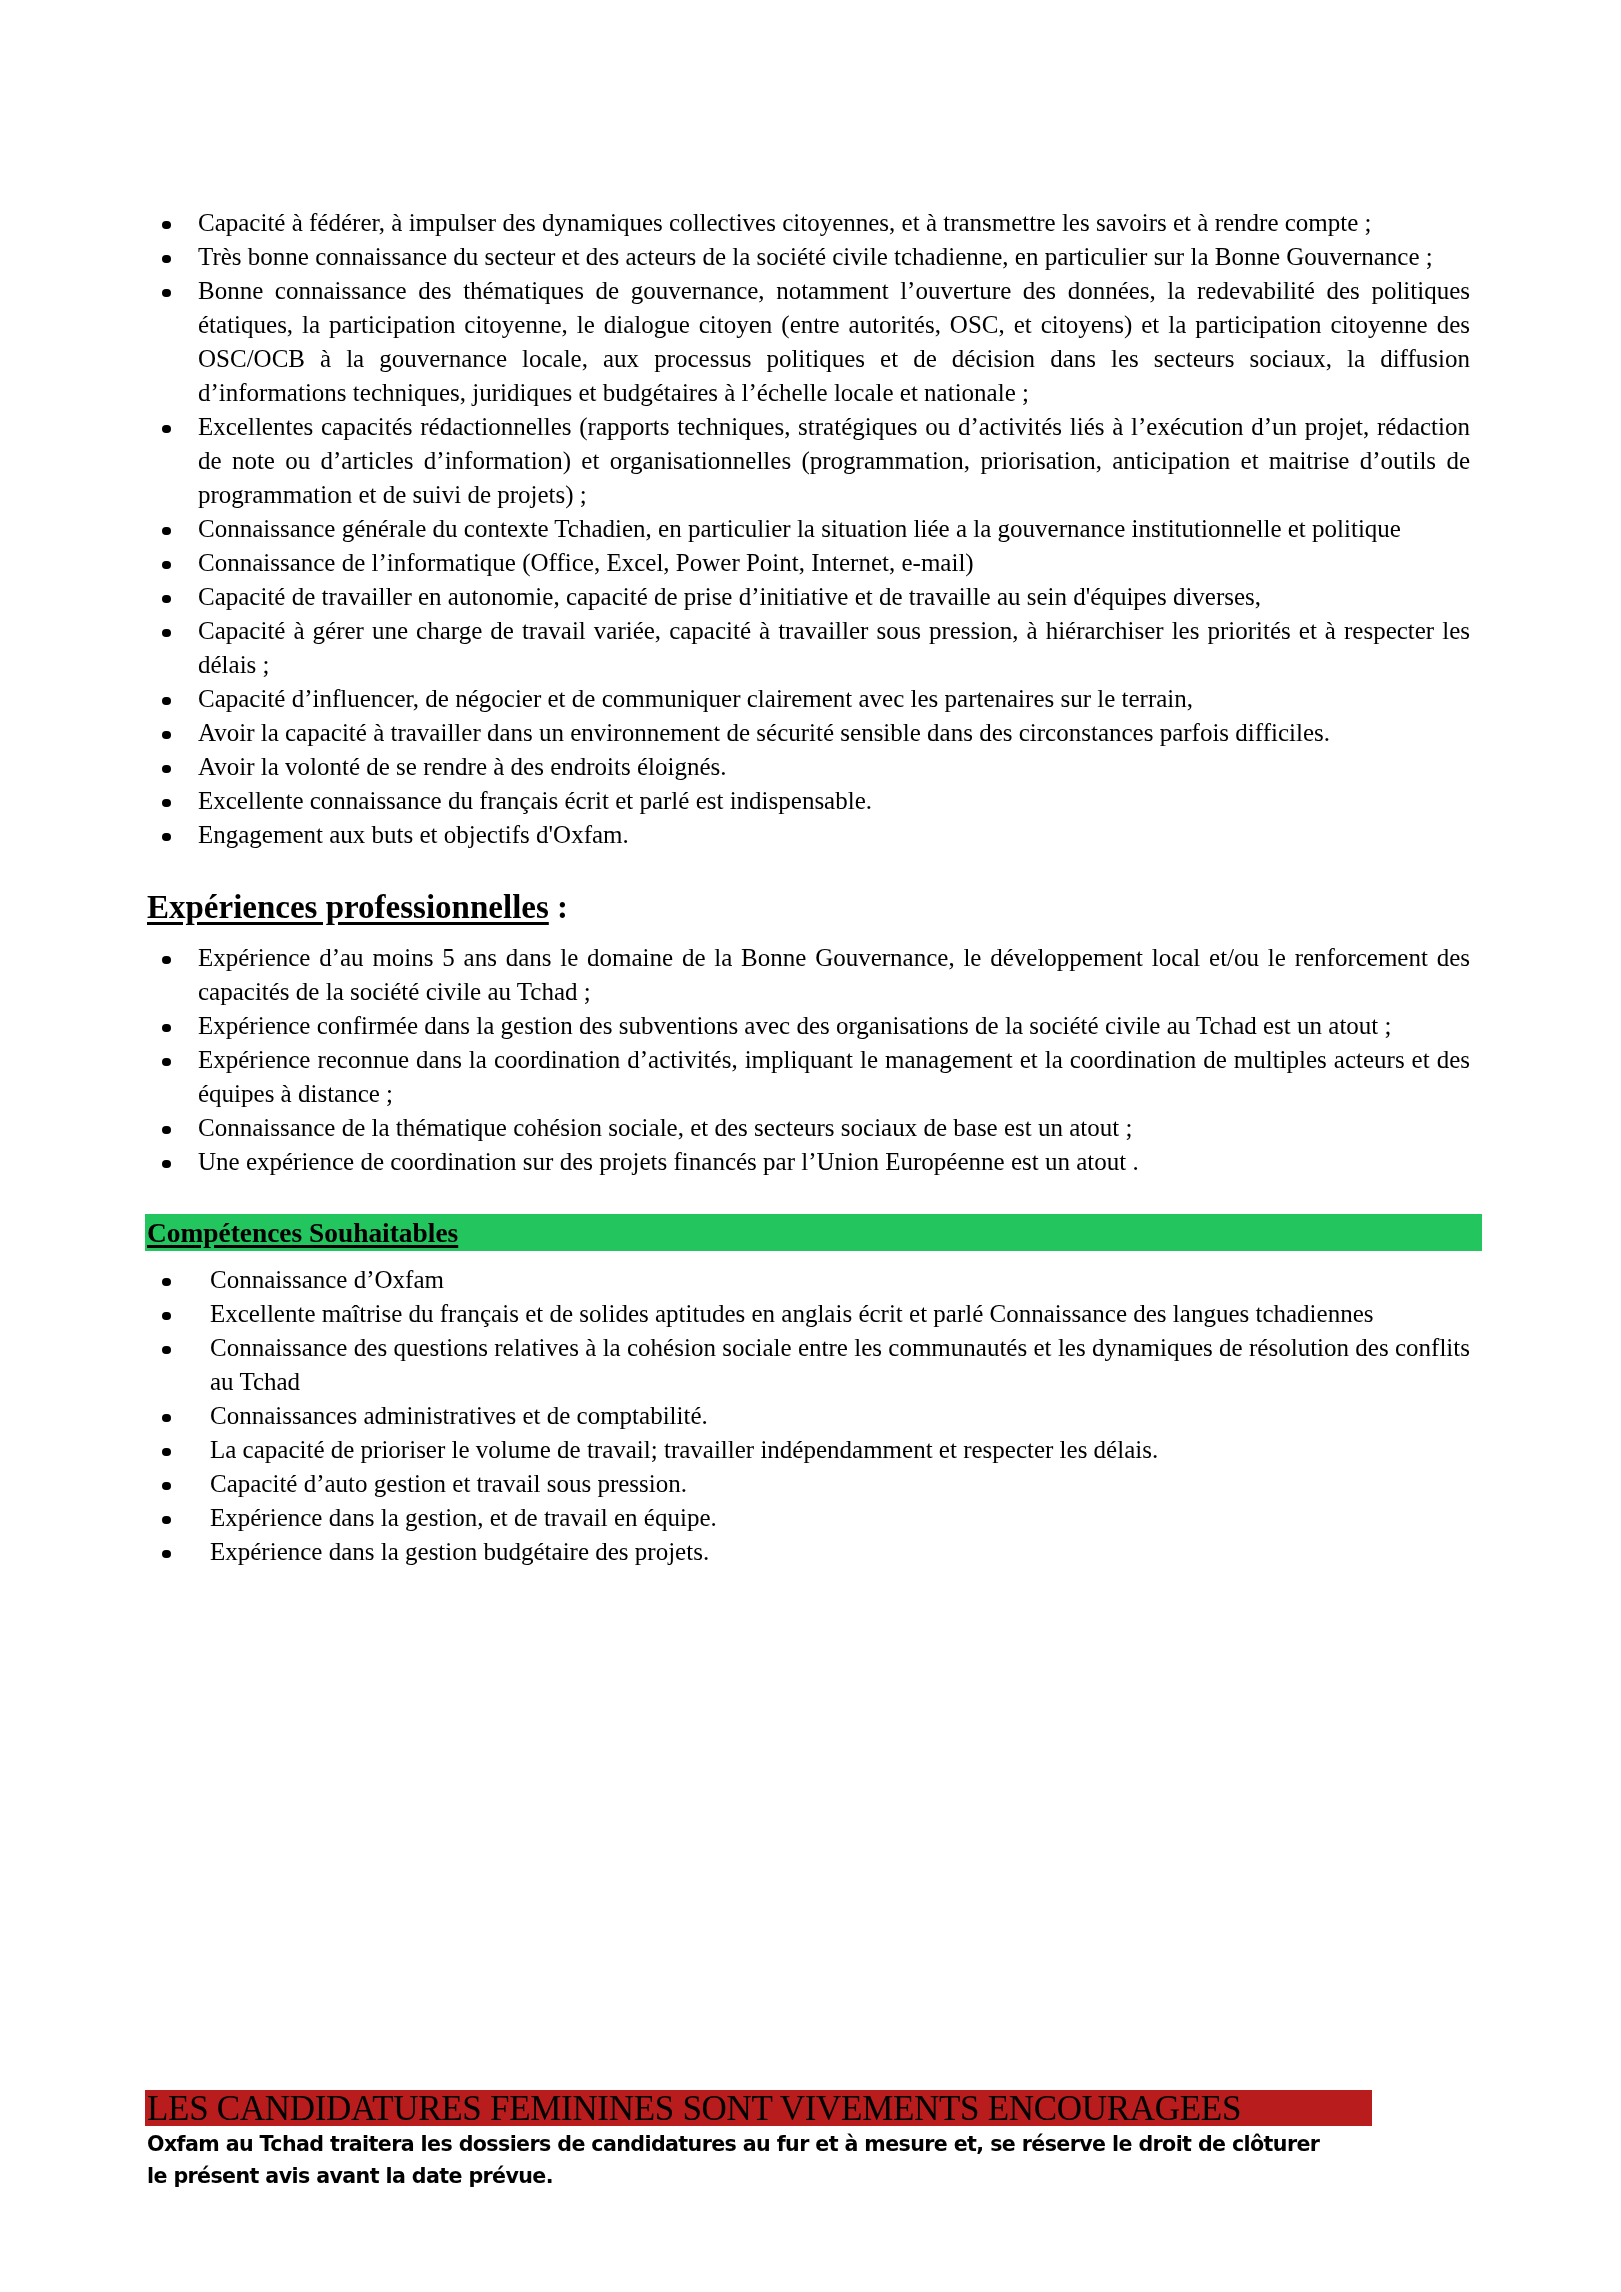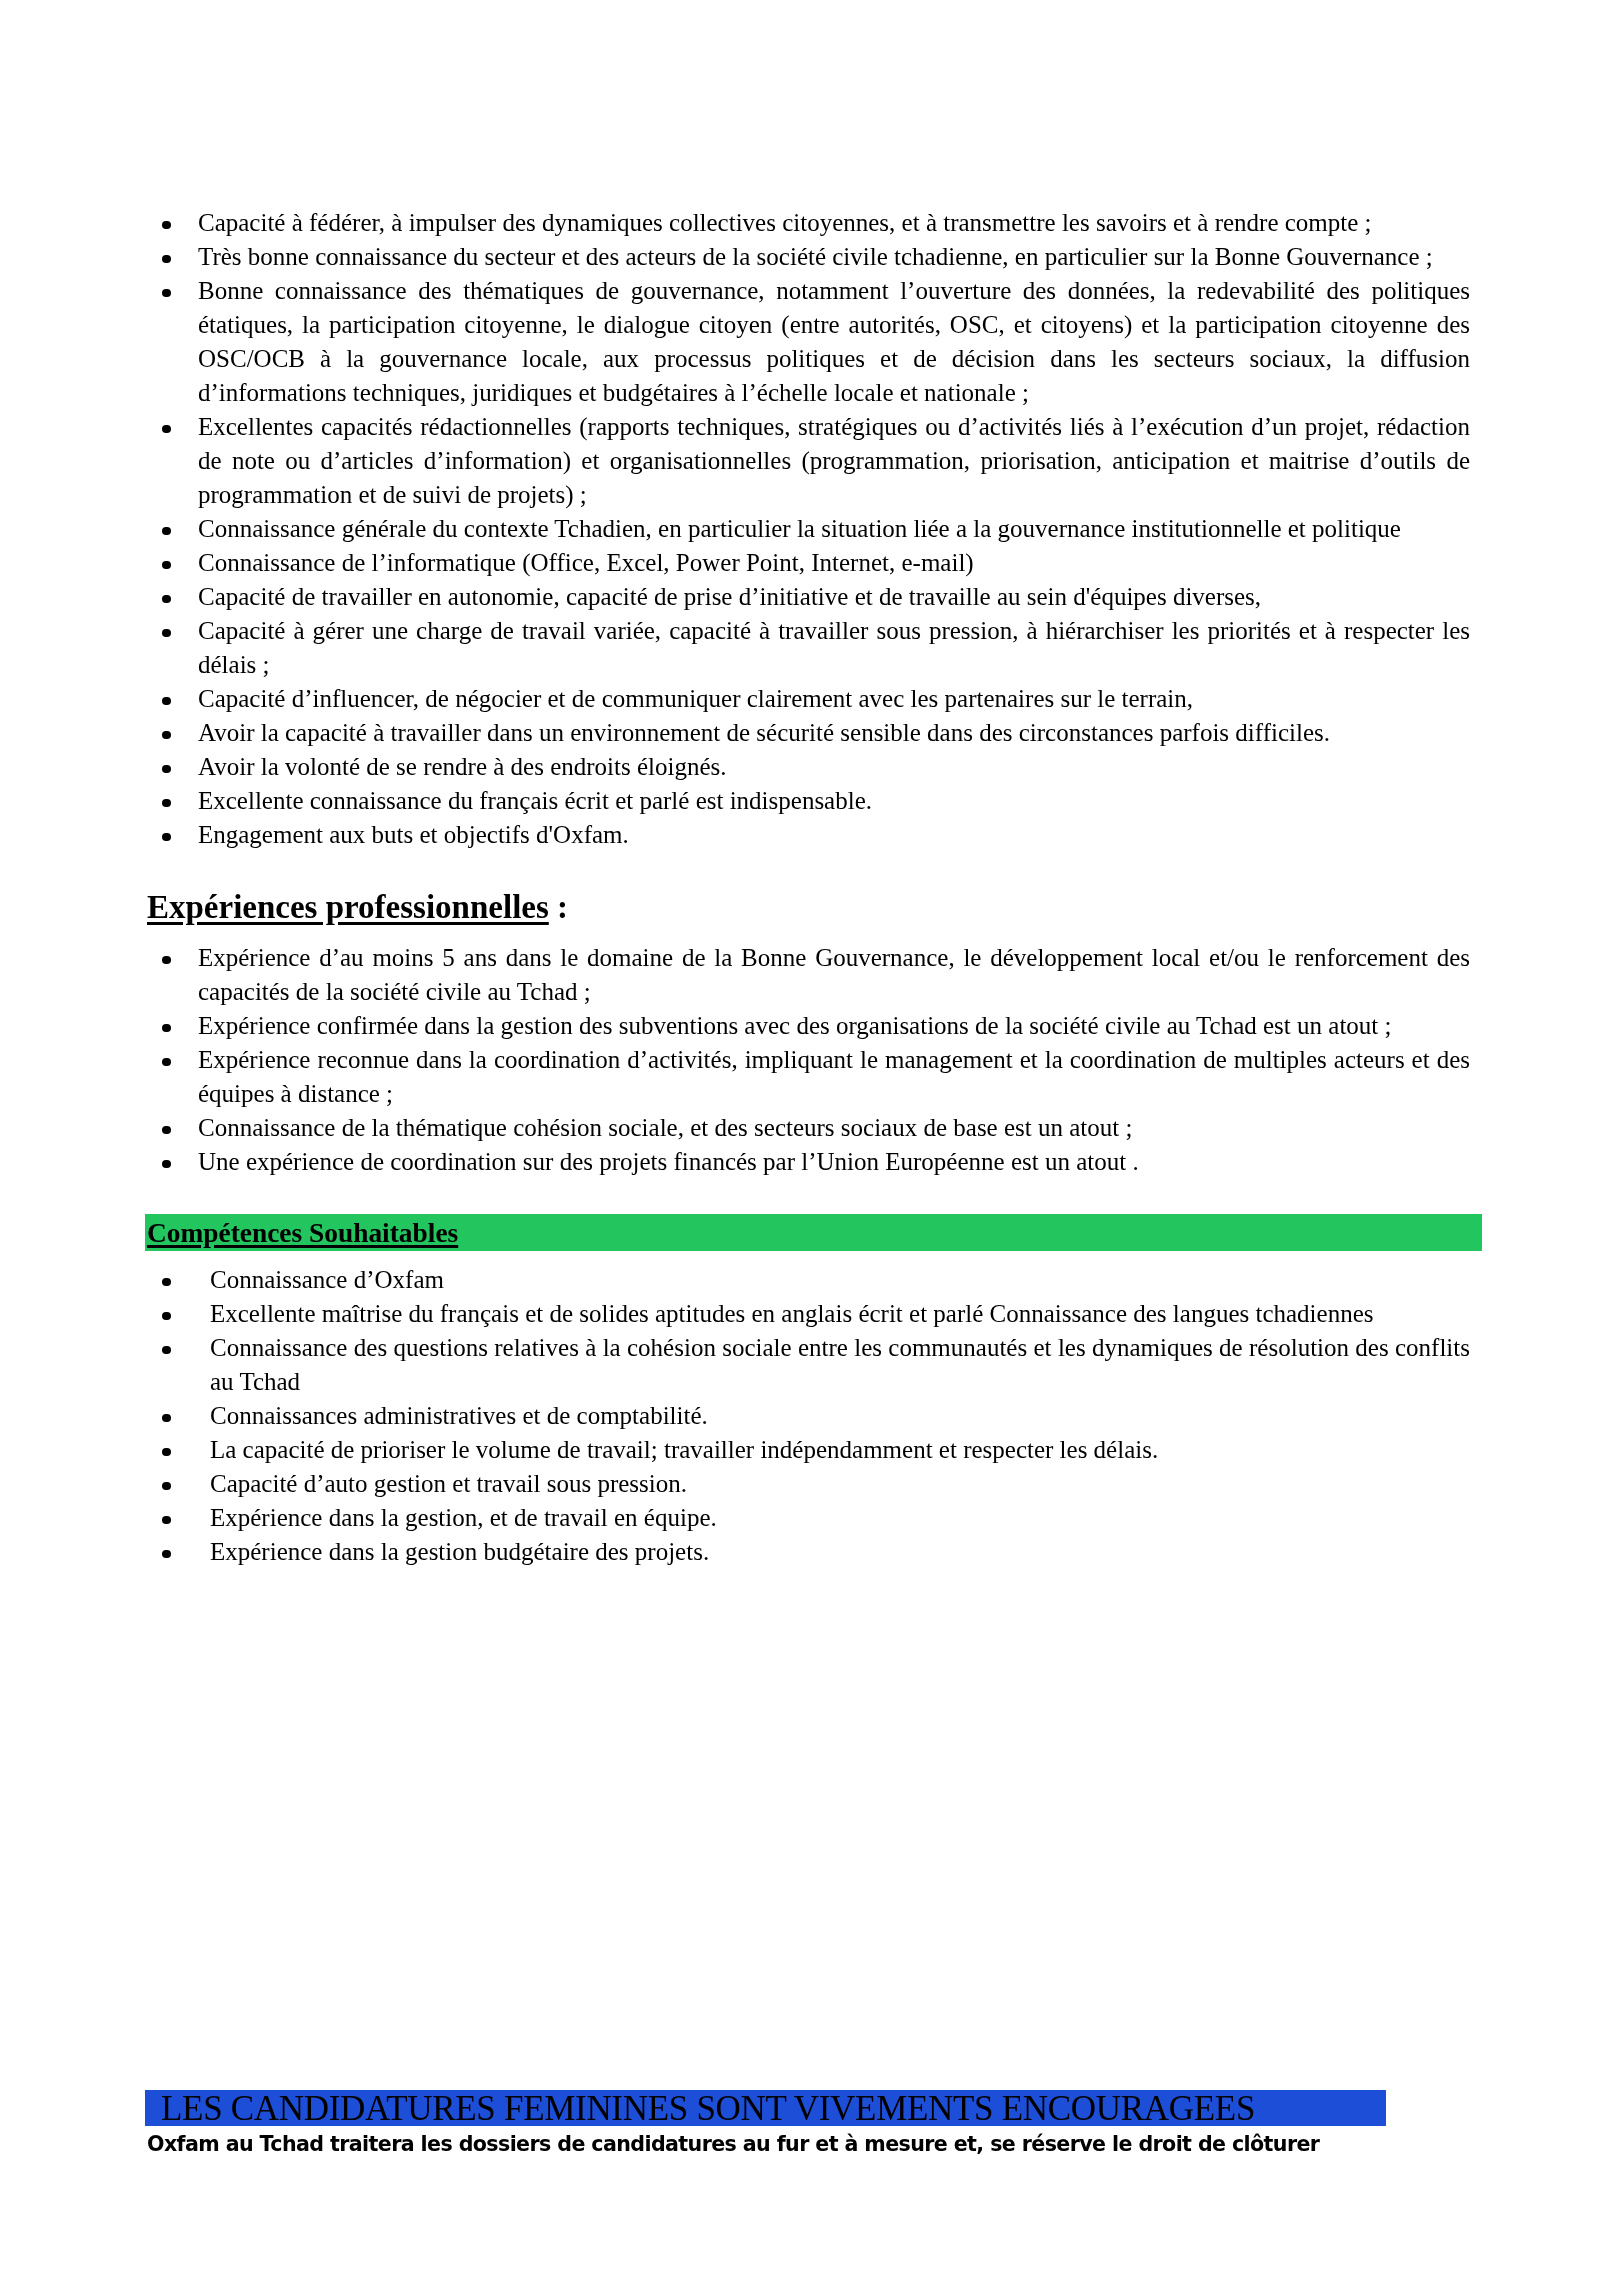--- a/index.html
+++ b/index.html
@@ -24,22 +24,22 @@
     .h-exp .u { text-decoration: underline; text-decoration-thickness: 2.9px; text-underline-offset: 3.9px; }
     .list2 { margin-top: 39px; }
     .band {
       margin-top: 35px; background: #22c55e; height: 37px; width: 1335px;
       font-size: 27.4px; font-weight: bold; line-height: 39px; padding-left: 2px;
     }
     .band span { text-decoration: underline; text-decoration-thickness: 2.9px; text-underline-offset: 2.9px; }
     .list3 { margin-top: 39px; }
     .notice {
       position: absolute; left: 145px; top: 2090px; width: 1225px; height: 36px;
-      background: #1d4ed8; font-size: 35px; line-height: 37px; white-space: nowrap;
-      padding-left: 16px; letter-spacing: -0.3px;
+      background: #b91c1c; font-size: 35px; line-height: 37px; white-space: nowrap;
+      padding-left: 2px; letter-spacing: -0.3px;
     }
     .footnote {
       position: absolute; left: 147px; top: 2128px; width: 1304px;
       font-family: "DejaVu Sans", sans-serif; font-weight: bold;
       font-size: 20.6px; line-height: 32px; letter-spacing: -0.6px;
     }
   </style>
 </head>
 <body>
 
@@ -86,14 +86,15 @@
     <li>Capacité d’auto gestion et travail sous pression.</li>
     <li>Expérience dans la gestion, et de travail en équipe.</li>
     <li>Expérience dans la gestion budgétaire des projets.</li>
   </ul>
 </div>
 
 <div class="notice">LES CANDIDATURES FEMININES SONT VIVEMENTS ENCOURAGEES</div>
 
 <div class="footnote">
   <div>Oxfam au Tchad traitera les dossiers de candidatures au fur et à mesure et, se réserve le droit de clôturer</div>
+  <div>le présent avis avant la date prévue.</div>
 </div>
 
 
 </body></html>

